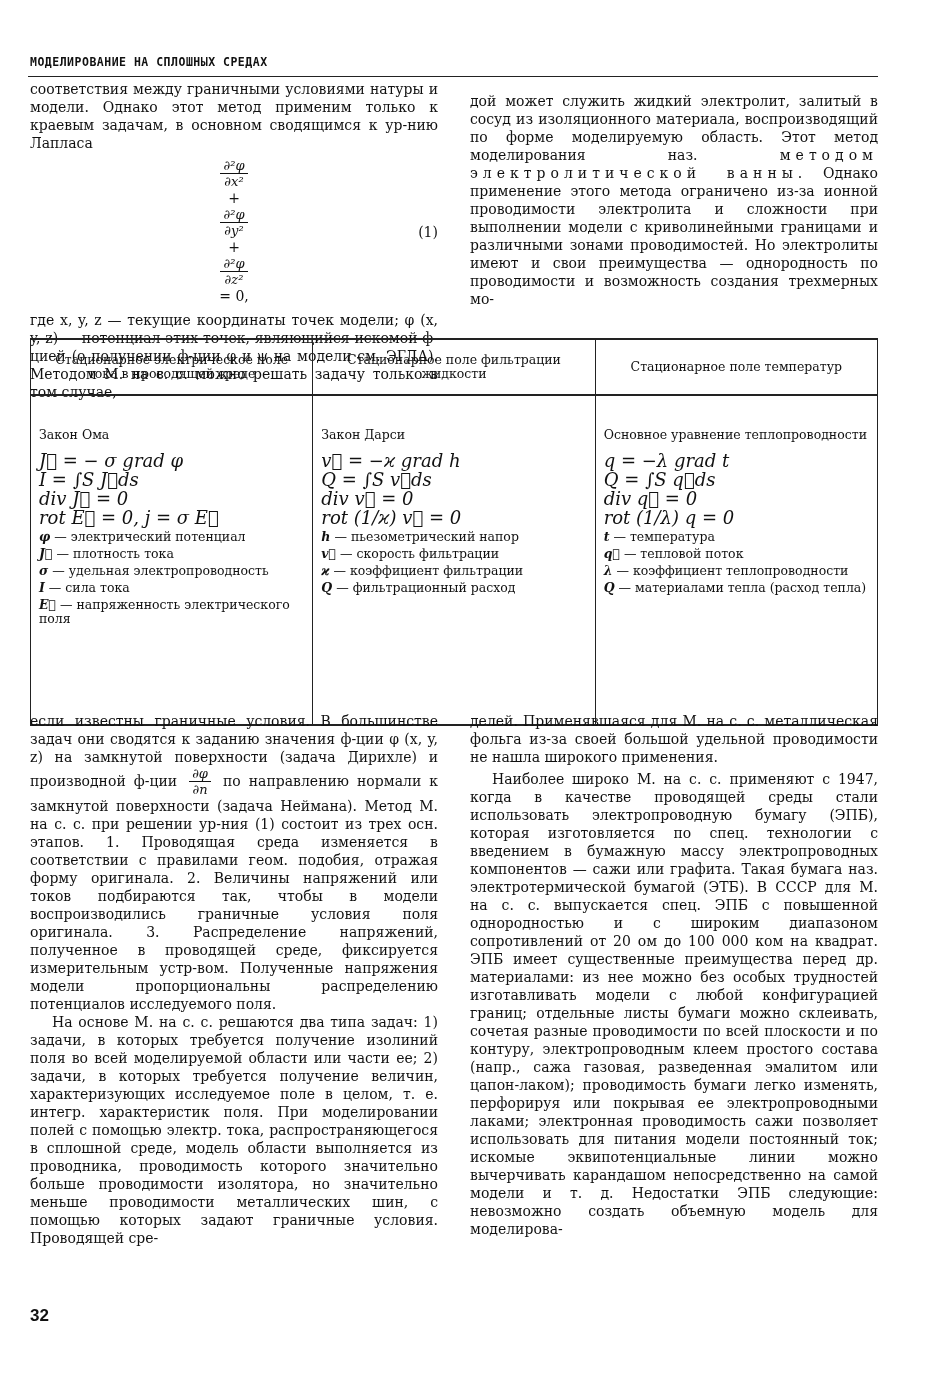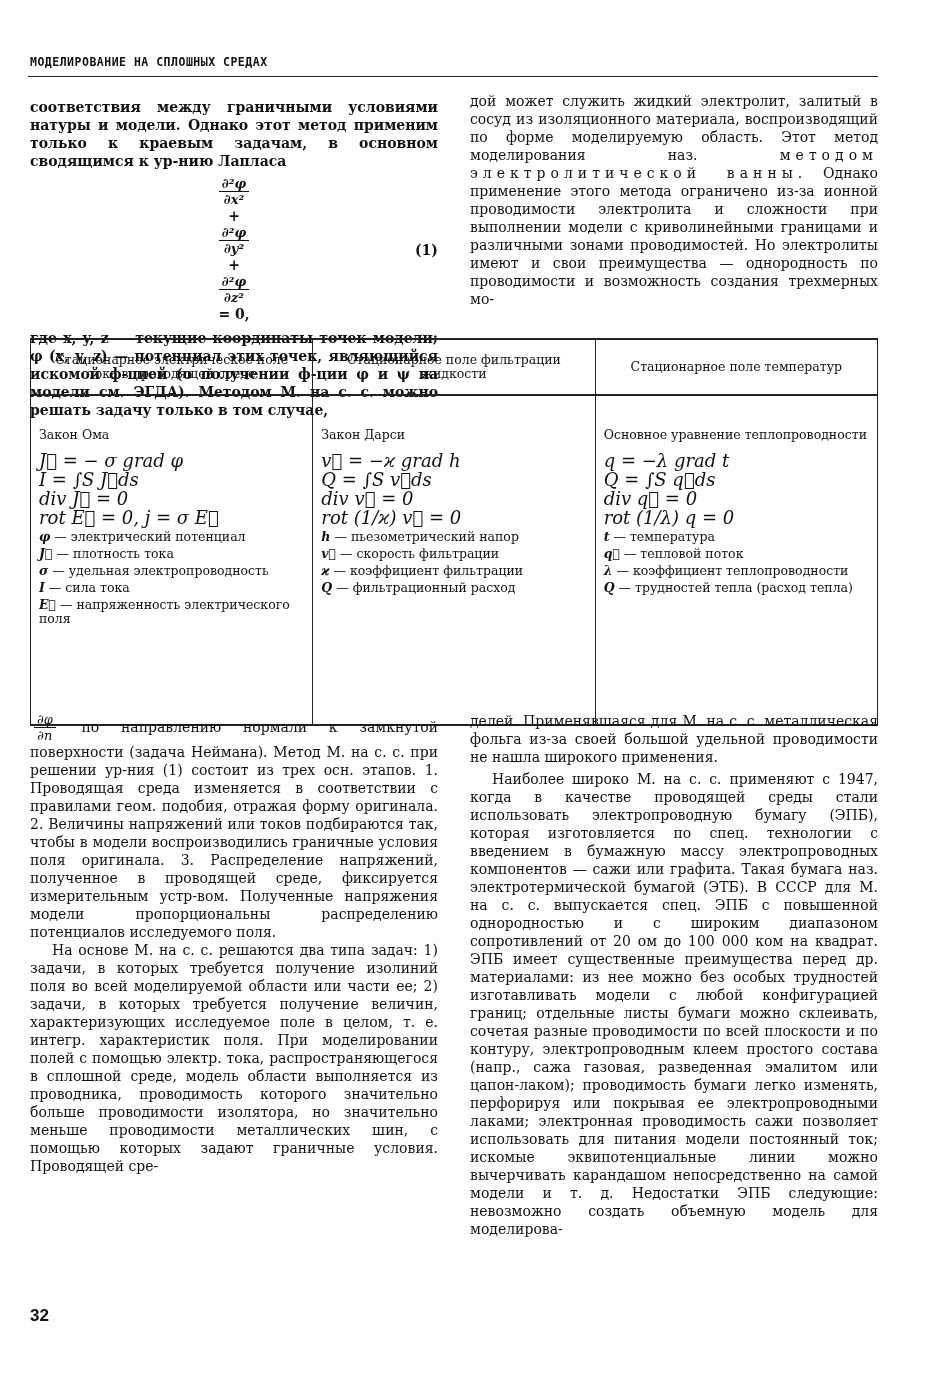--- a/index.html
+++ b/index.html
@@ -5,21 +5,21 @@
   html, body { margin: 0; padding: 0; background: #ffffff; }
   body { width: 933px; height: 1400px; position: relative; overflow: hidden;
          font-family: "DejaVu Serif", "Liberation Serif", serif; color: #111; }
   .running-head { position: absolute; left: 30px; top: 55px; font-size: 11.5px;
     font-weight: bold; letter-spacing: 0.5px; font-family: "DejaVu Sans Mono", monospace; }
   .head-rule { position: absolute; left: 28px; top: 76px; width: 850px; height: 1px; background: #222; }
   .col { position: absolute; font-size: 14px; line-height: 18px; text-align: justify; }
   .col p { margin: 0; }
   .col .indent { text-indent: 22px; }
   .col .spaced { letter-spacing: 5px; }
-  #top-left { left: 30px; top: 98px; width: 408px; font-weight: bold; }
+  #top-left { left: 30px; top: 80px; width: 408px; }
   #top-right { left: 470px; top: 92px; width: 408px; }
   #bottom-left { left: 30px; top: 712px; width: 408px; }
   #bottom-right { left: 470px; top: 712px; width: 408px; }
   .eq-block { display: flex; align-items: center; justify-content: center; margin: 6px 0 6px 0; font-style: italic; position: relative; flex-direction: column; }
   .frac { display: inline-flex; flex-direction: column; align-items: center; margin: 0 4px; font-size: 13px; line-height: 15px; }
   .frac .num { border-bottom: 1px solid #111; padding: 0 3px; }
   .op { margin: 0 6px; font-style: normal; }
   .eq-num { position: absolute; right: 0; font-style: normal; }
   table.cmp { position: absolute; left: 30px; top: 338px; width: 848px; border-collapse: collapse;
     font-size: 12.5px; line-height: 14px; }
@@ -103,28 +103,28 @@
       </td>
       <td>
         <div class="law">Основное уравнение теплопроводности</div>
         <div class="formula">q = −λ grad t</div>
         <div class="formula">Q = ∫S q⃗ds</div>
         <div class="formula">div q⃗ = 0</div>
         <div class="formula">rot (1/λ) q = 0</div>
         <div class="legend"><span class="sym">t</span> <span>— температура</span></div>
         <div class="legend gap"><span class="sym">q⃗</span> <span>— тепловой поток</span></div>
         <div class="legend"><span class="sym">λ</span> <span>— коэффициент теплопроводности</span></div>
-        <div class="legend"><span class="sym">Q</span> <span>— трудностей тепла (расход тепла)</span></div>
+        <div class="legend"><span class="sym">Q</span> <span>— материалами тепла (расход тепла)</span></div>
       </td>
     </tr>
   </tbody>
 </table>
 
 <div class="col" id="bottom-left">
-  <p><span class="frac" style="vertical-align: middle; font-style: italic;">
+  <p><span>если известны граничные условия. В большинстве задач они сводятся к заданию значения ф-ции φ (x, y, z) на замкнутой поверхности (задача Дирихле) и производной ф-ции </span><span class="frac" style="vertical-align: middle; font-style: italic;">
         <span class="num">∂φ</span>
         <span class="den">∂n</span>
       </span><span> по направлению нормали к замкнутой поверхности (задача Неймана). Метод М. на с. с. при решении ур-ния (1) состоит из трех осн. этапов. 1. Проводящая среда изменяется в соответствии с правилами геом. подобия, отражая форму оригинала. 2. Величины напряжений или токов подбираются так, чтобы в модели воспроизводились граничные условия поля оригинала. 3. Распределение напряжений, полученное в проводящей среде, фиксируется измерительным устр-вом. Полученные напряжения модели пропорциональны распределению потенциалов исследуемого поля.</span></p>
   <p class="indent">На основе М. на с. с. решаются два типа задач: 1) задачи, в которых требуется получение изолиний поля во всей моделируемой области или части ее; 2) задачи, в которых требуется получение величин, характеризующих исследуемое поле в целом, т. е. интегр. характеристик поля. При моделировании полей с помощью электр. тока, распространяющегося в сплошной среде, модель области выполняется из проводника, проводимость которого значительно больше проводимости изолятора, но значительно меньше проводимости металлических шин, с помощью которых задают граничные условия. Проводящей сре-</p>
 </div>
 
 <div class="col" id="bottom-right">
   <p>делей. Применявшаяся для М. на с. с. металлическая фольга из-за своей большой удельной проводимости не нашла широкого применения.</p>
   <p class="indent" style="margin-top:4px">Наиболее широко М. на с. с. применяют с 1947, когда в качестве проводящей среды стали использовать электропроводную бумагу (ЭПБ), которая изготовляется по спец. технологии с введением в бумажную массу электропроводных компонентов — сажи или графита. Такая бумага наз. электротермической бумагой (ЭТБ). В СССР для М. на с. с. выпускается спец. ЭПБ с повышенной однородностью и с широким диапазоном сопротивлений от 20 ом до 100 000 ком на квадрат. ЭПБ имеет существенные преимущества перед др. материалами: из нее можно без особых трудностей изготавливать модели с любой конфигурацией границ; отдельные листы бумаги можно склеивать, сочетая разные проводимости по всей плоскости и по контуру, электропроводным клеем простого состава (напр., сажа газовая, разведенная эмалитом или цапон-лаком); проводимость бумаги легко изменять, перфорируя или покрывая ее электропроводными лаками; электронная проводимость сажи позволяет использовать для питания модели постоянный ток; искомые эквипотенциальные линии можно вычерчивать карандашом непосредственно на самой модели и т. д. Недостатки ЭПБ следующие: невозможно создать объемную модель для моделирова-</p>
 </div>

